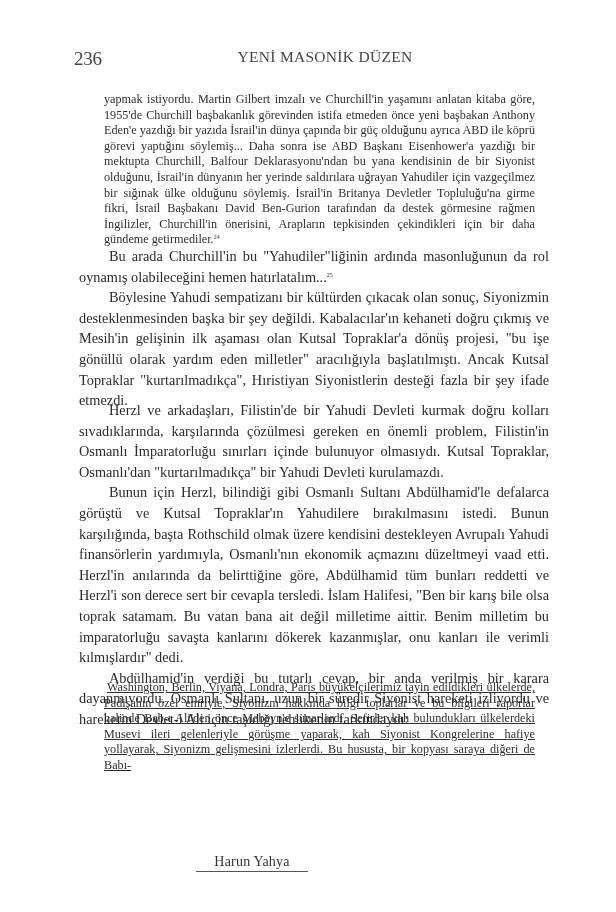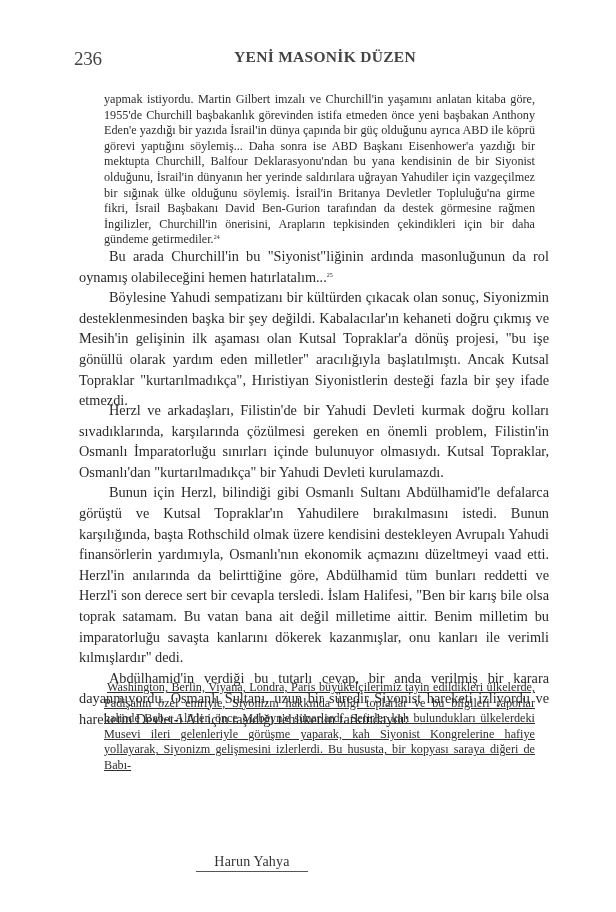--- a/index.html
+++ b/index.html
@@ -1,19 +1,19 @@
 <!DOCTYPE html>
 <html><head>
   <meta charset="utf-8">
   <style>
     html, body { margin: 0; padding: 0; background: #ffffff; }
     body { width: 616px; height: 912px; position: relative; overflow: hidden; color: #2b2b2b; font-family: "Liberation Serif", "DejaVu Serif", serif; }
     .header { position: absolute; top: 48px; left: 74px; right: 60px; height: 22px; }
     .page-number { position: absolute; left: 0; top: 0; font-size: 19px; color: #444; letter-spacing: -0.3px; }
-    .running-title { position: absolute; left: 0; right: 0; top: 0; text-align: center; font-size: 15.5px; color: #444; letter-spacing: 0.3px; padding-left: 20px; font-weight: bold; }
+    .running-title { position: absolute; left: 0; right: 0; top: 0; text-align: center; font-size: 15.5px; color: #444; letter-spacing: 0.3px; padding-left: 20px; }
     .quote { position: absolute; left: 104px; width: 431px; font-size: 12.2px; line-height: 15.6px; text-align: justify; color: #2e2e2e; }
     .quote-top { top: 92px; }
     .quote-bottom { top: 680px; text-decoration: underline; }
     .quote p { margin: 0; }
     .body-text { position: absolute; left: 79px; width: 470px; font-size: 14.3px; line-height: 20.6px; text-align: justify; color: #2a2a2a; }
     .body-text p { margin: 0; text-indent: 30px; }
     .block1 { top: 246px; }
     .block2 { top: 400px; }
     .section-heading { margin: 0 0 0 30px; font-weight: bold; font-size: 17px; line-height: 22px; color: #1a1a1a; }
     sup { font-size: 6px; vertical-align: top; position: relative; top: -2px; }
@@ -26,21 +26,21 @@
 <div class="header">
   <span class="page-number">236</span>
   <div class="running-title">YENİ MASONİK DÜZEN</div>
 </div>
 
 <div class="quote quote-top">
   <p><span>yapmak istiyordu. Martin Gilbert imzalı ve Churchill'in yaşamını anlatan kitaba göre, 1955'de Churchill başbakanlık görevinden istifa etmeden önce yeni başbakan Anthony Eden'e yazdığı bir yazıda İsrail'in dünya çapında bir güç olduğunu ayrıca ABD ile köprü görevi yaptığını söylemiş... Daha sonra ise ABD Başkanı Eisenhower'a yazdığı bir mektupta Churchill, Balfour Deklarasyonu'ndan bu yana kendisinin de bir Siyonist olduğunu, İsrail'in dünyanın her yerinde saldırılara uğrayan Yahudiler için vazgeçilmez bir sığınak ülke olduğunu söylemiş. İsrail'in Britanya Devletler Topluluğu'na girme fikri, İsrail Başbakanı David Ben-Gurion tarafından da destek görmesine rağmen İngilizler, Churchill'in önerisini, Arapların tepkisinden çekindikleri için bir daha gündeme getirmediler.</span><sup>24</sup></p>
 </div>
 
 <div class="body-text block1">
-  <p><span>Bu arada Churchill'in bu "Siyonist"liğinin ardında masonluğunun da rol oynamış olabileceğini hemen hatırlatalım...</span><sup>25</sup></p>
+  <p><span>Bu arada Churchill'in bu "Yahudiler"liğinin ardında masonluğunun da rol oynamış olabileceğini hemen hatırlatalım...</span><sup>25</sup></p>
   <p>Böylesine Yahudi sempatizanı bir kültürden çıkacak olan sonuç, Siyonizmin desteklenmesinden başka bir şey değildi. Kabalacılar'ın kehaneti doğru çıkmış ve Mesih'in gelişinin ilk aşaması olan Kutsal Topraklar'a dönüş projesi, "bu işe gönüllü olarak yardım eden milletler" aracılığıyla başlatılmıştı. Ancak Kutsal Topraklar "kurtarılmadıkça", Hıristiyan Siyonistlerin desteği fazla bir şey ifade etmezdi.</p>
 </div>
 
 <div class="body-text block2">
   <p>Herzl ve arkadaşları, Filistin'de bir Yahudi Devleti kurmak doğru kolları sıvadıklarında, karşılarında çözülmesi gereken en önemli problem, Filistin'in Osmanlı İmparatorluğu sınırları içinde bulunuyor olmasıydı. Kutsal Topraklar, Osmanlı'dan "kurtarılmadıkça" bir Yahudi Devleti kurulamazdı.</p>
   <p>Bunun için Herzl, bilindiği gibi Osmanlı Sultanı Abdülhamid'le defalarca görüştü ve Kutsal Topraklar'ın Yahudilere bırakılmasını istedi. Bunun karşılığında, başta Rothschild olmak üzere kendisini destekleyen Avrupalı Yahudi finansörlerin yardımıyla, Osmanlı'nın ekonomik açmazını düzeltmeyi vaad etti. Herzl'in anılarında da belirttiğine göre, Abdülhamid tüm bunları reddetti ve Herzl'i son derece sert bir cevapla tersledi. İslam Halifesi, "Ben bir karış bile olsa toprak satamam. Bu vatan bana ait değil milletime aittir. Benim milletim bu imparatorluğu savaşta kanlarını dökerek kazanmışlar, onu kanları ile verimli kılmışlardır" dedi.</p>
   <p>Abdülhamid'in verdiği bu tutarlı cevap, bir anda verilmiş bir karara dayanmıyordu. Osmanlı Sultanı, uzun bir süredir Siyonist hareketi izliyordu ve hareketin Devlet-i Ali için taşıdığı tehlikenin farkındaydı:</p>
 </div>
 
 <div class="quote quote-bottom">

